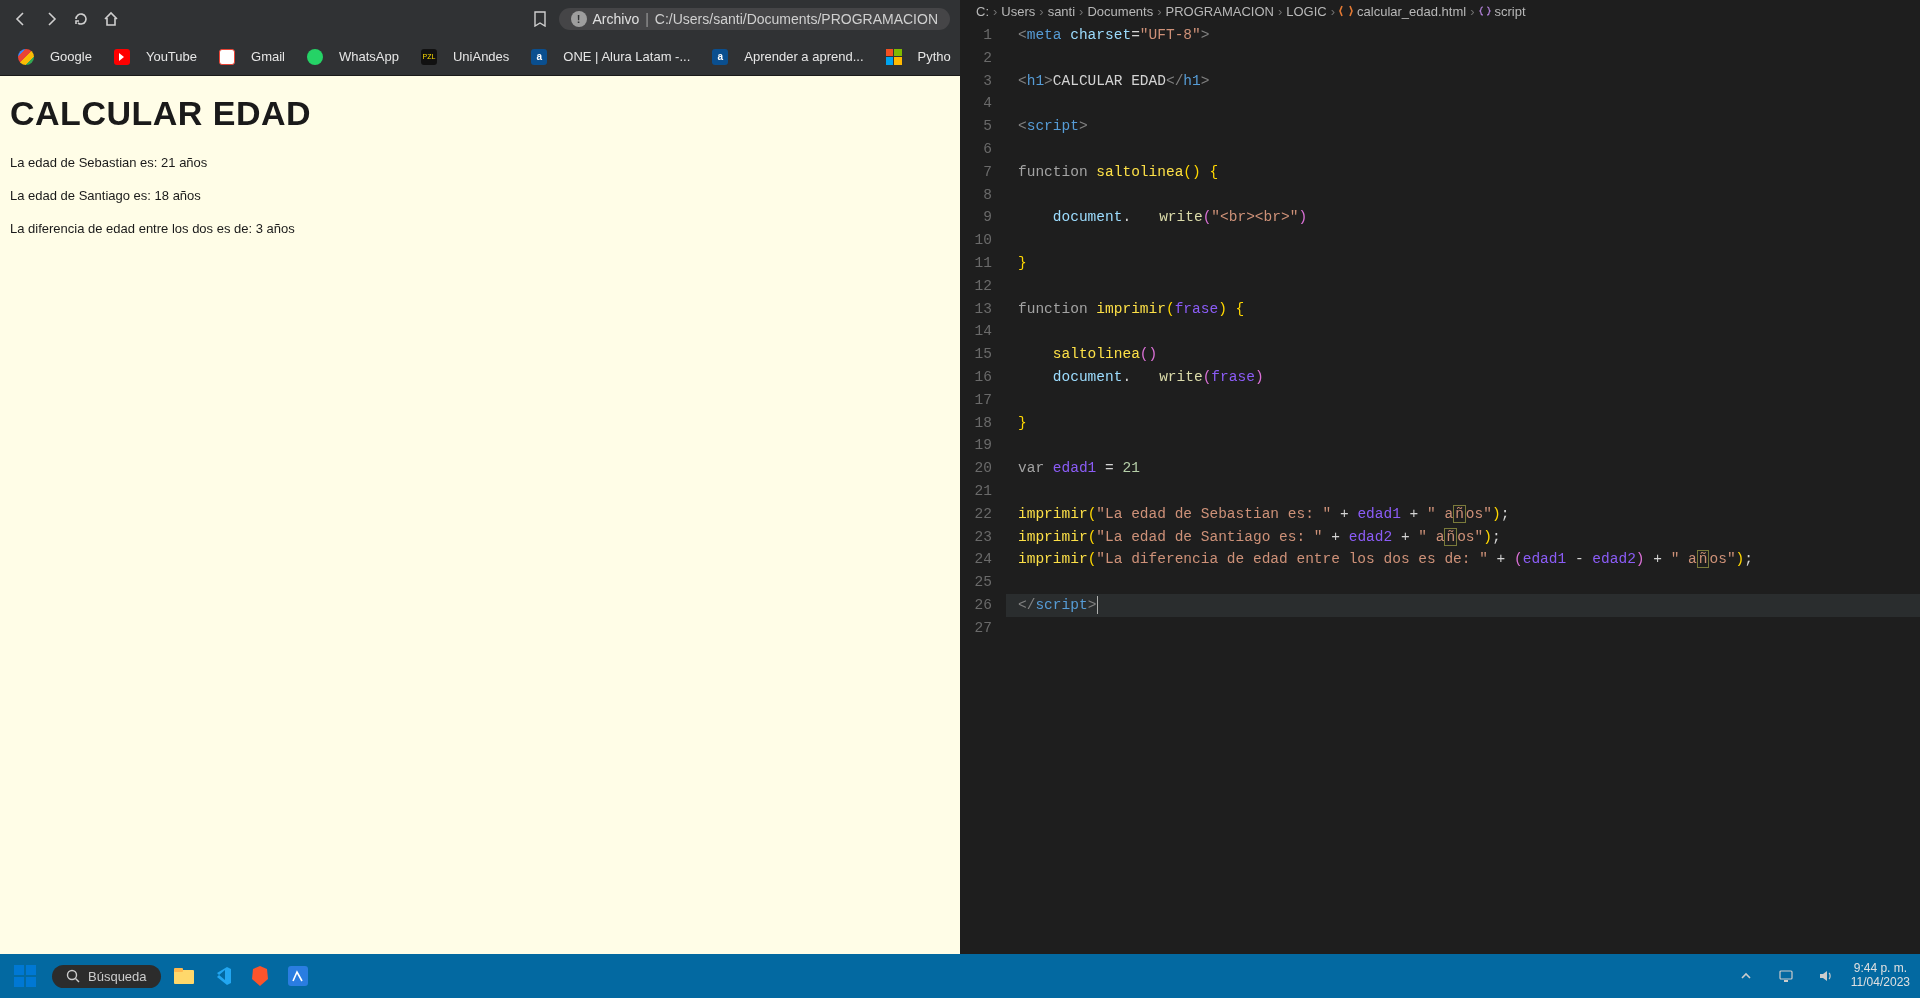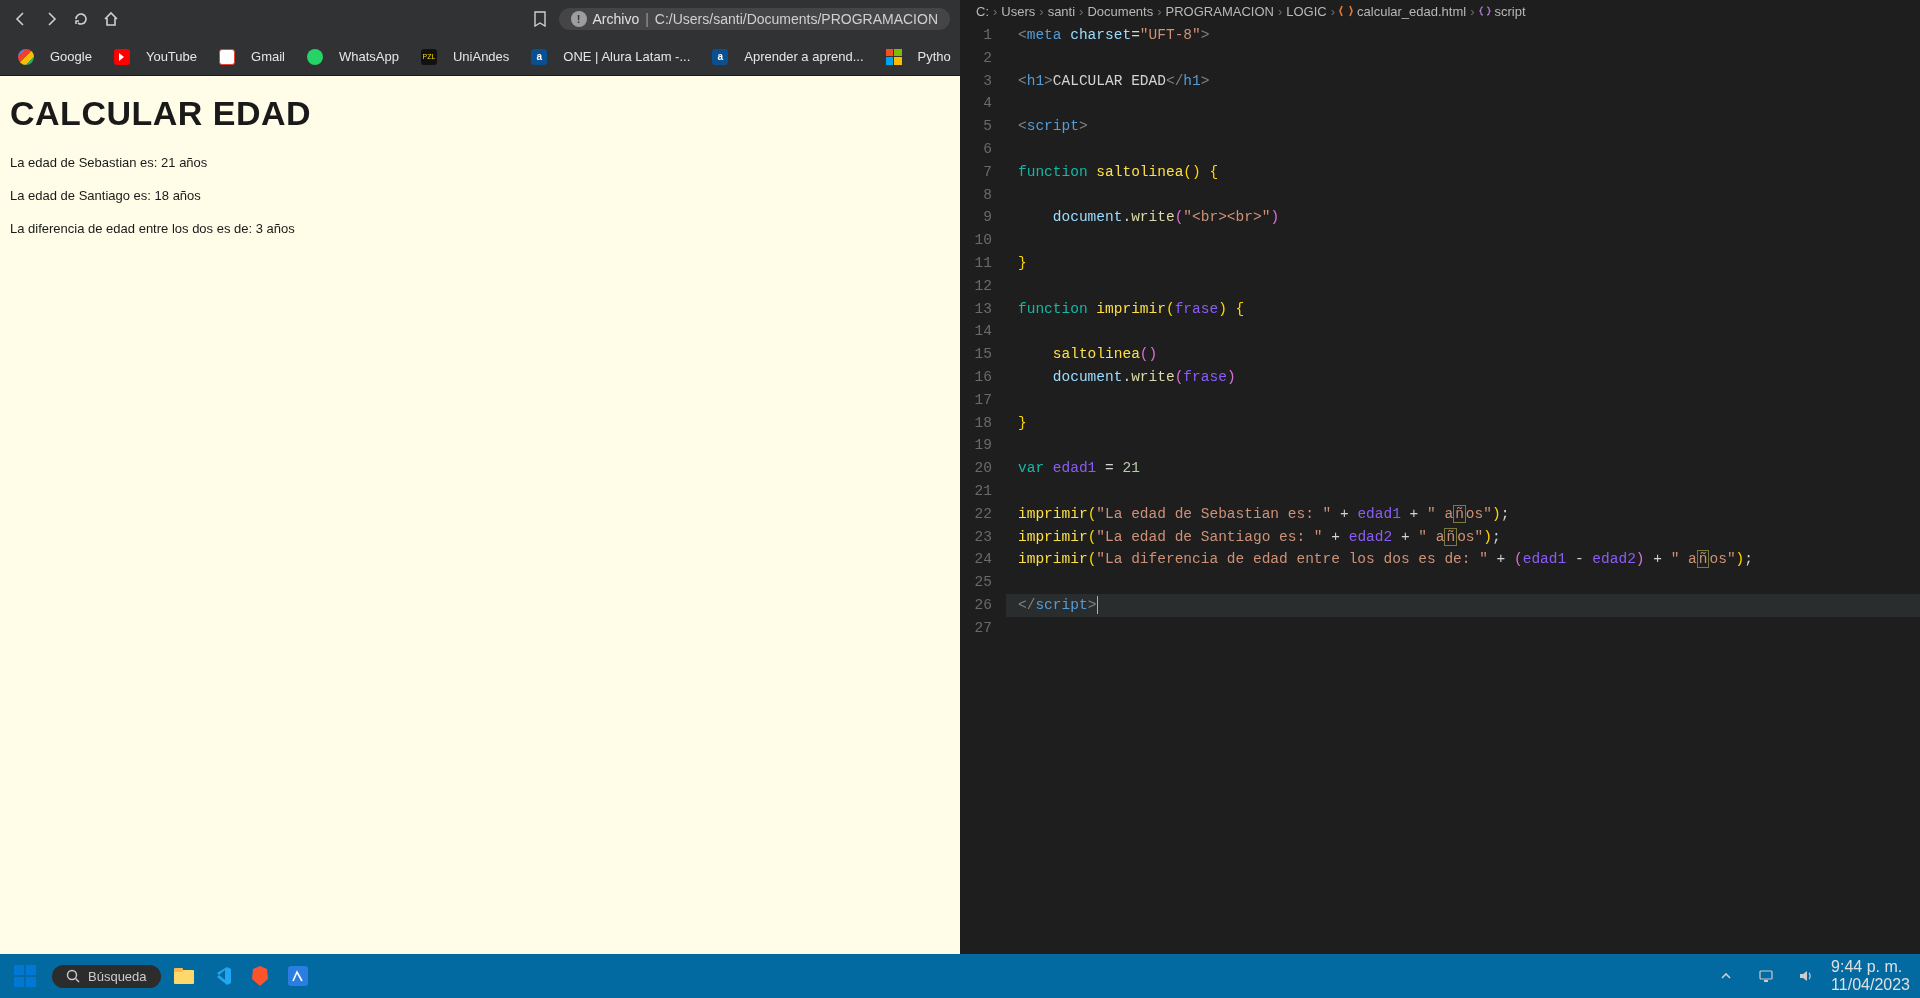--- a/index.html
+++ b/index.html
@@ -39,38 +39,38 @@
 .code { flex: 1; padding: 2px 0; color: #d4d4d4; position: relative; }
 .code-line { height: 22.8px; white-space: pre; padding-left: 12px; }
 .code-line.active { background: #2a2d2e; font-family: Liberation Mono, monospace; }
 .cursor-caret { display: inline-block; width: 1px; height: 18px; background: #aeafad; vertical-align: middle; margin-left: 1px; }
 
 
 .tk-tag { color: #808080; }
 .tk-name { color: #569cd6; }
 .tk-attr { color: #9cdcfe; }
 .tk-str { color: #ce9178; }
-.tk-kw { color: #14b8a6; }
+.tk-kw { color: #a3a3a3; }
 .tk-fn { color: #fde047; }
 .tk-var { color: #8b5cf6; }
 .tk-num { color: #b5cea8; }
 .tk-par { color: #ffd700; }
 .tk-par2 { color: #da70d6; }
 .tk-pl { color: #d4d4d4; }
 .tk-obj { color: #9cdcfe; }
-.tk-prop { color: #dcdcaa; }
+.tk-prop { color: #dcdcaa; margin-left: 28px; }
 .tk-pbox { border: 1px solid #7a7a3a; padding: 0 1px; display: inline-block; line-height: 16px; }
 
 
 .taskbar { position: absolute; left: 0; bottom: 0; width: 100%; height: 44px; background: #0369a1; display: flex; align-items: center; padding: 0 10px; color: #e0e0e0; font-size: 12px; }
 .tb-left { display: flex; align-items: center; gap: 8px; }
 .tb-icon { width: 30px; height: 30px; display: flex; align-items: center; justify-content: center; border-radius: 4px; cursor: pointer; }
 .tb-search { display: flex; align-items: center; gap: 8px; background: #2c2c2c; border-radius: 16px; padding: 4px 14px; color: #ccc; font-size: 13px; margin-left: 4px; }
 .tb-right { margin-left: auto; display: flex; align-items: center; gap: 10px; }
-.tb-clock { text-align: left; line-height: 1.15; font-size: 16px; }
+.tb-clock { text-align: center; line-height: 1.15; font-size: 12px; }
 
 
 .winlogo { width: 22px; height: 22px; display: grid; grid-template-columns: 1fr 1fr; grid-template-rows: 1fr 1fr; gap: 2px; }
 .winlogo span { background: #0078d4; }
 
 svg { display: block; }
 </style>
 </head>
 <body>
 

